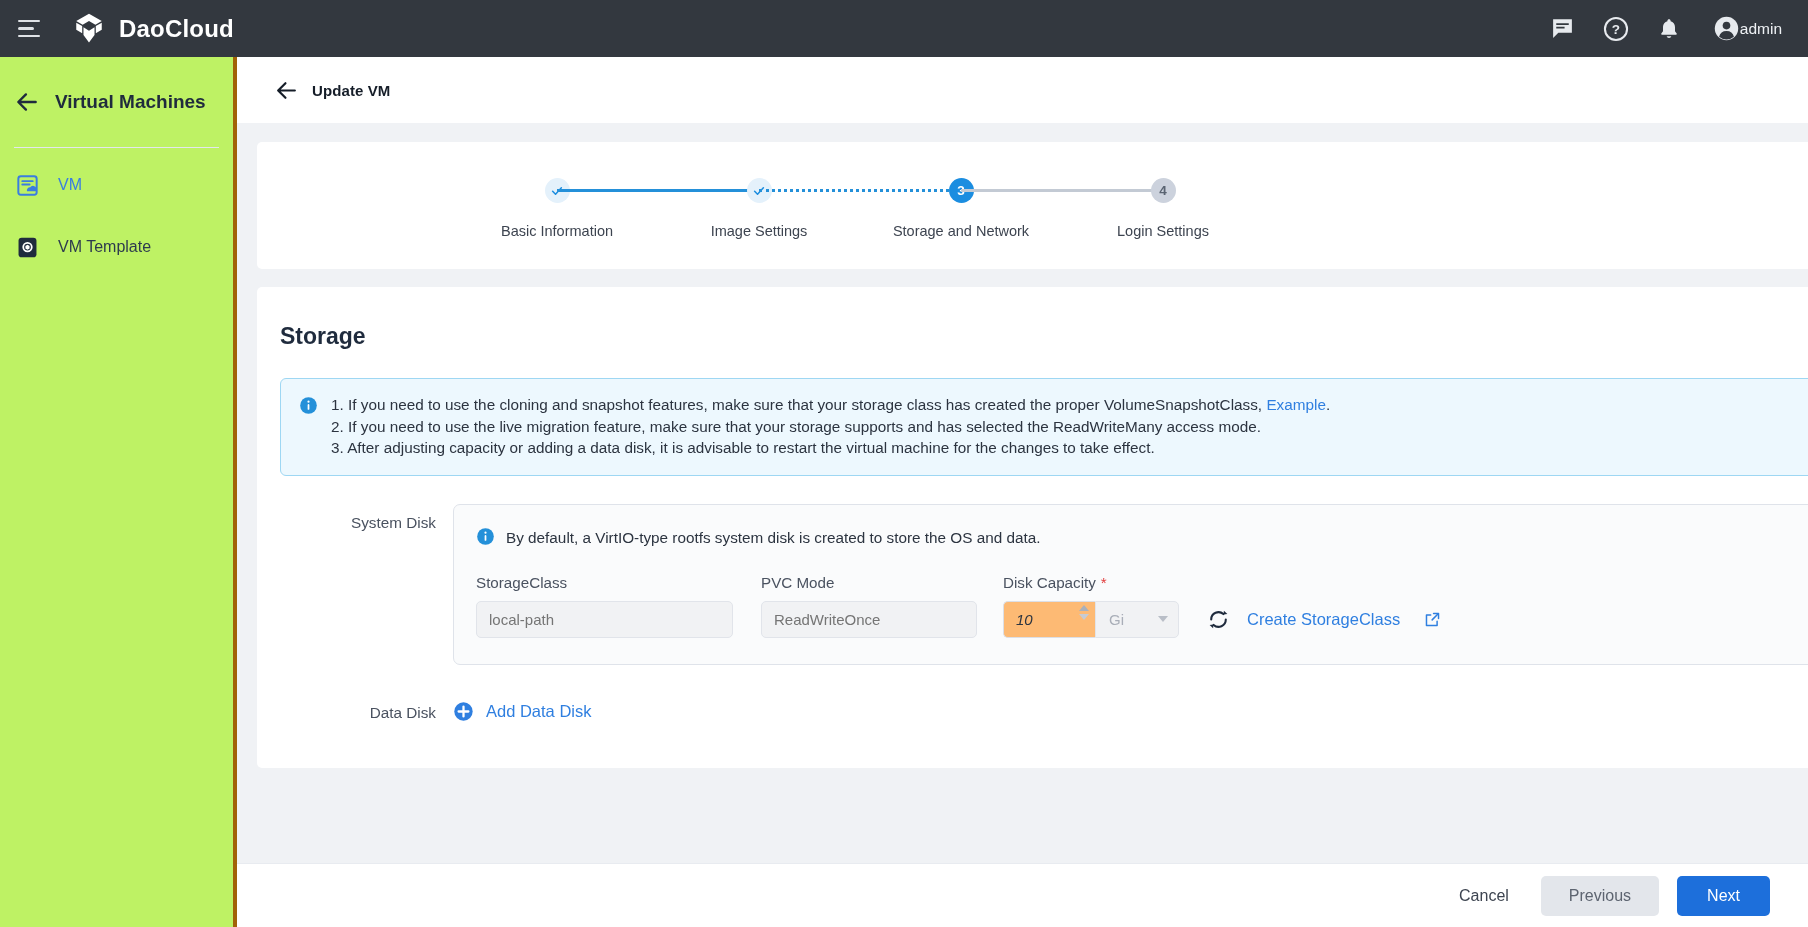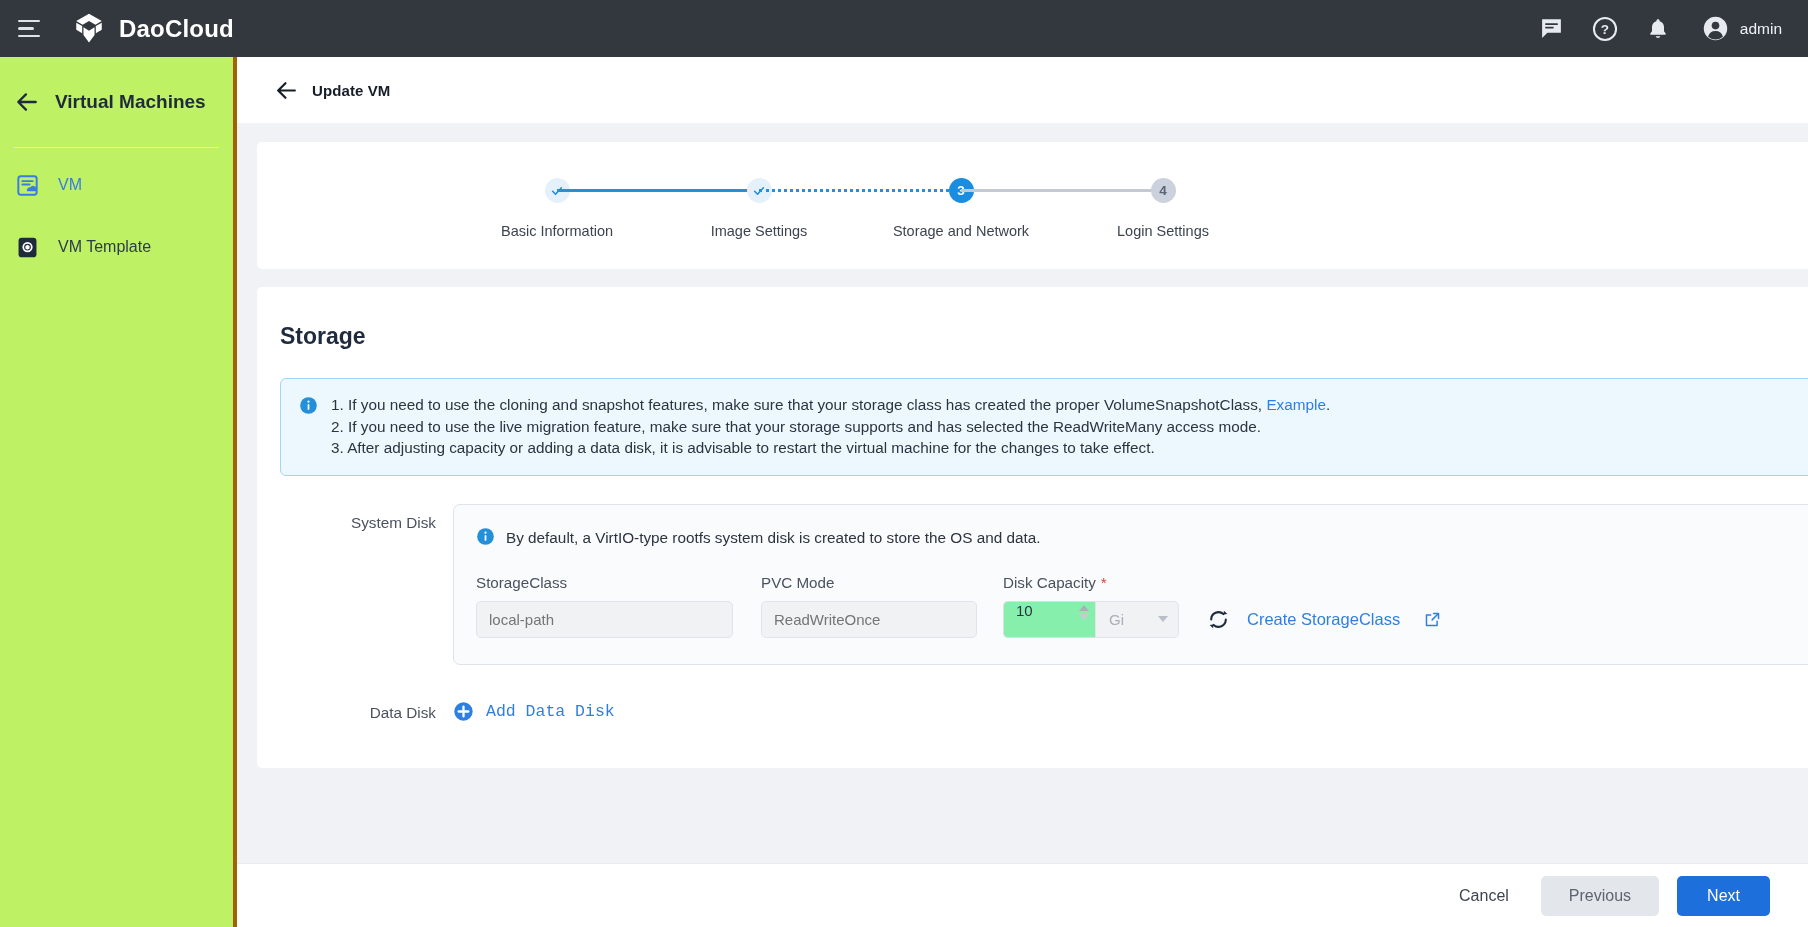--- a/index.html
+++ b/index.html
@@ -29,21 +29,21 @@
   .hamburger i:nth-child(2){ width: 16px; }
   .hamburger i:nth-child(3){ width: 22px; }
 
   .brand { display:flex; align-items:center; gap: 13px; cursor:pointer; }
   .brand-logo { width: 34px; height: 34px; display:block; }
   .brand-name { font-size: 24px; font-weight: 700; letter-spacing: .2px; color:#fff; }
 
   .top-spacer { flex: 1 1 auto; }
   .top-actions { display:flex; align-items:center; gap: 27px; }
   .top-icon { width: 26px; height: 26px; display:flex; align-items:center; justify-content:center; cursor:pointer; color:#e7eaee; }
-  .user-box { display:flex; align-items:center; gap: 11px; cursor:pointer; margin-left: 4px;}
+  .user-box { display:flex; align-items:center; cursor:pointer; margin-left: 4px;}
   .user-name { font-size: 15.5px; color:#eef1f4; }
 
   
   .shell { flex: 1 1 auto; display:flex; min-height:0; }
 
   
   .sidebar {
     width: 237px; flex: 0 0 237px;
     background: #bef264;
     border-right: 4px solid #a16207;
@@ -146,42 +146,42 @@
     background:#f1f2f4; color:#a9aeb8;
     font-size:15px; font-family:inherit;
     padding: 0 12px; display:flex; align-items:center;
   }
   .w-sc { width: 257px; }
   .w-pvc { width: 216px; margin-left: 28px; }
 
   .cap-group { display:flex; margin-left: 26px; }
   .num-wrap {
     width: 92px; height:37px; border:1px solid #dcdfe6; border-right:none;
-    border-radius: 5px 0 0 5px; background:#86efac;
-    display:flex; align-items:flex-start; padding-left: 12px; position:relative;
+    border-radius: 5px 0 0 5px; background:#fdba74;
+    display:flex; align-items:center; padding-left: 12px; position:relative;font-style:italic;
   }
   .num-val { font-size:15px; color:#2c3440; }
   .spin { position:absolute; right: 6px; top: 3px; display:flex; flex-direction:column; gap:3px; }
   .spin span { display:block; width:0; height:0; border-left:5px solid transparent; border-right:5px solid transparent; cursor:pointer;}
   .spin .up { border-bottom:6px solid #aab0ba; }
   .spin .dn { border-top:6px solid #c6cbd3; }
   .unit-wrap {
     width: 84px; height:37px; border:1px solid #e1e4ea; border-radius:0 5px 5px 0;
     background:#f1f2f4; display:flex; align-items:center; justify-content:space-between;
     padding: 0 10px 0 13px; color:#a9aeb8; font-size:15px;
   }
   .chev { width:0;height:0;border-left:5px solid transparent;border-right:5px solid transparent;border-top:6px solid #b9bec7; }
 
   .refresh-btn { margin-left: 27px; cursor:pointer; display:flex; align-items:center; height:37px; }
   .create-sc {
     margin-left: 16px; height:37px; display:flex; align-items:center; gap:24px;
     color:#2f7fe0; font-size:16.5px; cursor:pointer;justify-content:flex-end;
   }
 
-  .add-link { display:flex; align-items:center; gap: 12px; cursor:pointer; padding-top: 8px; font-family: Liberation Mono, monospace;}
+  .add-link { display:flex; align-items:center; gap: 12px; cursor:pointer; padding-top: 8px;}
   .add-link .lbl { color:#2f7fe0; font-size:16.5px; }
 
   
   .footer {
     flex:0 0 64px; height:64px;
     background:#fff; border-top:1px solid #e8ebf0;
     display:flex; align-items:center; justify-content:flex-end;
     padding-right: 38px; gap: 18px;
   }
   .btn { border:none; font-family:inherit; cursor:pointer; border-radius:5px; font-size:16px; }

